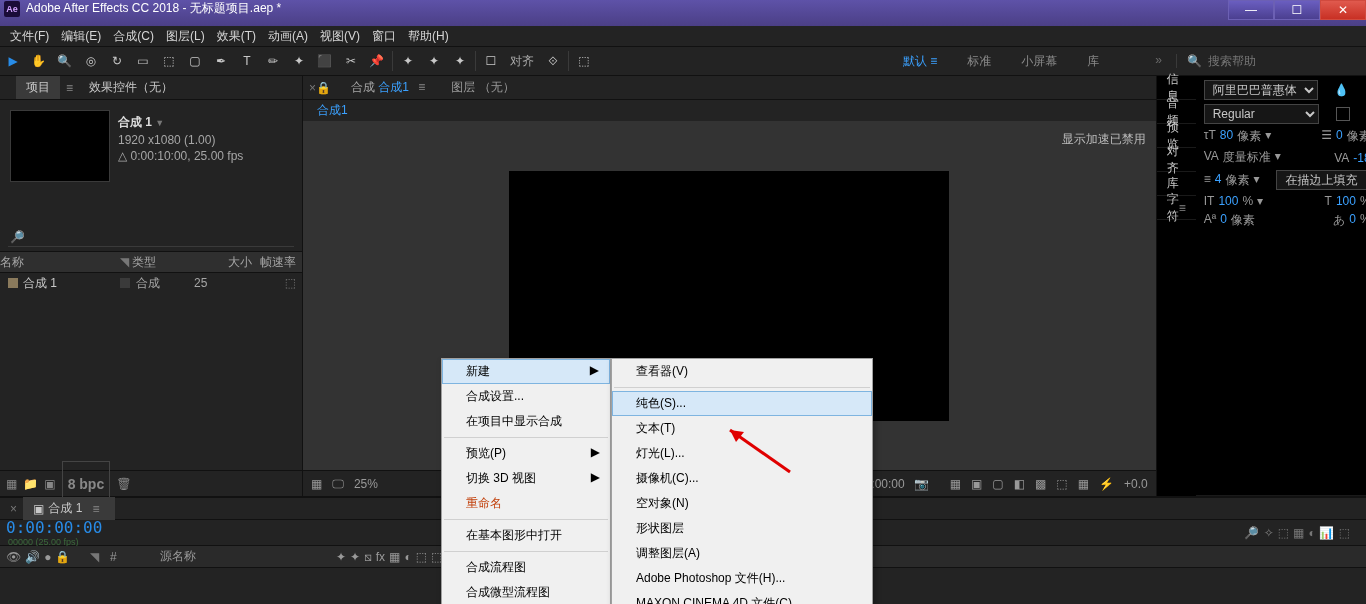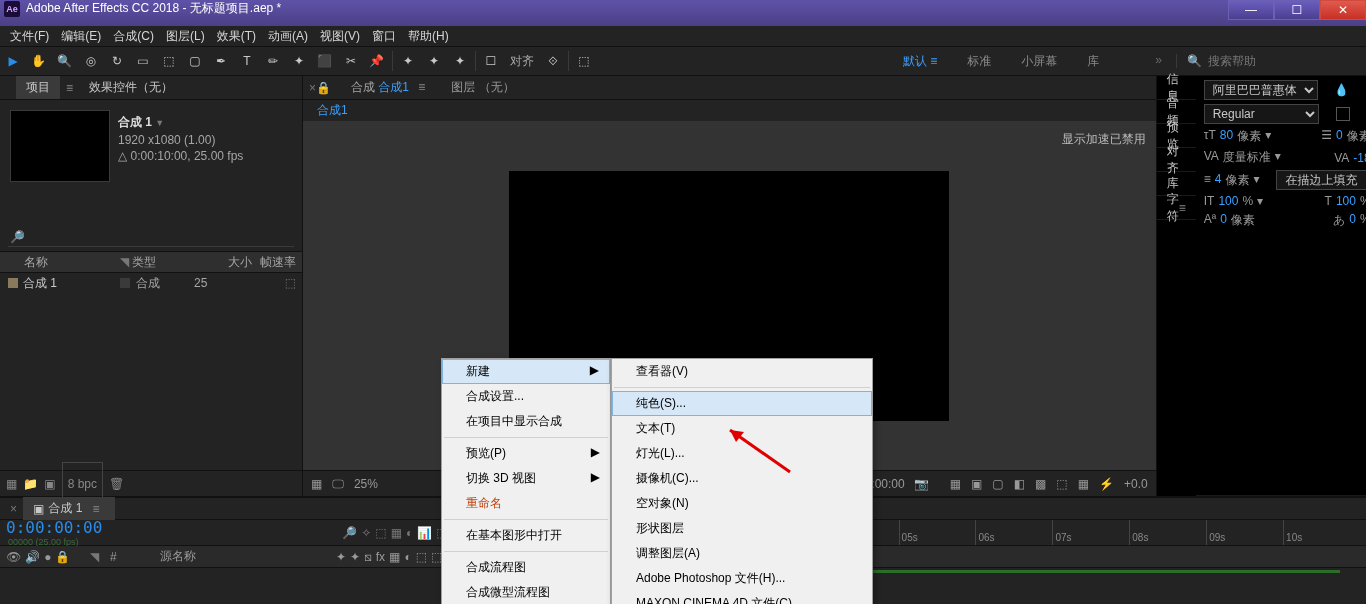--- a/index.html
+++ b/index.html
@@ -39,30 +39,30 @@
 .panel-tab { padding: 3px 10px; color: #c8c8c8; }
 .panel-tab.active { background: #3a3a3a; }
 .menu-icon { padding: 0 6px; color: #888; }
 .proj-info { display: flex; gap: 8px; padding: 10px 10px 0 10px; }
 .thumb { width: 100px; height: 72px; background: #000; border: 1px solid #3a3a3a; }
 .proj-meta { display: flex; flex-direction: column; gap: 2px; padding-top: 4px; }
 .proj-meta .name b { color: #ddd; }
 .dd { font-size: 9px; color: #777; }
 .proj-search { margin: 46px 8px 4px 8px; display: flex; align-items: center; border-bottom: 1px solid #3a3a3a; padding: 2px; }
 .proj-list-head { display: flex; background: #2f2f2f; height: 22px; align-items: center; border-top: 1px solid #111; border-bottom: 1px solid #111; }
-.col-name { width: 120px; padding-left: 24px; }
+.col-name { width: 120px; }
 .col-type { width: 70px; }
 .col-size { width: 50px; text-align: right; }
 .col-fps { width: 50px; padding-left: 8px; }
 .proj-row { display: flex; height: 20px; align-items: center; background: #232323; }
 .proj-row .sq { width: 10px; height: 10px; background: #8a7a5c; margin: 0 5px 0 8px; }
 .proj-row .nm { width: 97px; color: #c8c8c8; }
 .type-sq { width: 10px; height: 10px; background: #3a3a3a; margin-right: 6px; }
 .proj-btm { margin-top: auto; height: 26px; border-top: 1px solid #111; display: flex; align-items: center; gap: 6px; padding: 0 6px; color: #888; }
-.bpc { padding: 14px 5px; border: 1px solid #444; font-size: 12px; }
+.bpc { padding: 14px 5px; border: 1px solid #444; font-size: 14px; font-weight: bold; }
 
 
 .comp-panel { flex: 1; display: flex; flex-direction: column; border-right: 1px solid #111; }
 .comp-tabs { height: 24px; display: flex; align-items: center; padding-left: 6px; gap: 20px; border-bottom: 1px solid #111; }
 .layer-none { color: #999; }
 .composition-label { padding: 2px 14px; color: #3ba1ff; }
 .viewer { flex: 1; display: flex; align-items: center; justify-content: center; position: relative; background: #333; }
 .viewer-canvas { width: 440px; height: 250px; background: #000; }
 .hw-msg { position: absolute; top: 10px; right: 10px; color: #bbb; }
 .viewer-btm { height: 26px; border-top: 1px solid #111; display: flex; align-items: center; gap: 10px; padding: 0 8px; color: #999; }
@@ -352,33 +352,20 @@
     <div style="width:240px"></div>
     <div class="tl-icons">
       <span>🔎</span>
       <span>✧</span>
       <span>⬚</span>
       <span>▦</span>
       <span>◐</span>
       <span>📊</span>
       <span>⬚</span>
     </div>
-    <div class="ruler">
-      <div class="playhead"></div>
-      <div class="ruler-marks" id="ruler-marks">
-          <div style="width: 440px;"></div>
-          <div class="mark">05s</div>
-          <div class="mark">06s</div>
-          <div class="mark">07s</div>
-          <div class="mark">08s</div>
-          <div class="mark">09s</div>
-          <div class="mark">10s</div>
-        </div>
-      <div class="green-bar"></div>
-    </div>
   </div>
   <div class="tl-cols">
     <div class="eye-col">
       <span>👁</span>
       <span>🔊</span>
       <span>●</span>
       <span>🔒</span>
     </div>
     <div style="width:20px;color:#777">◥</div>
     <div style="width:20px">#</div>

